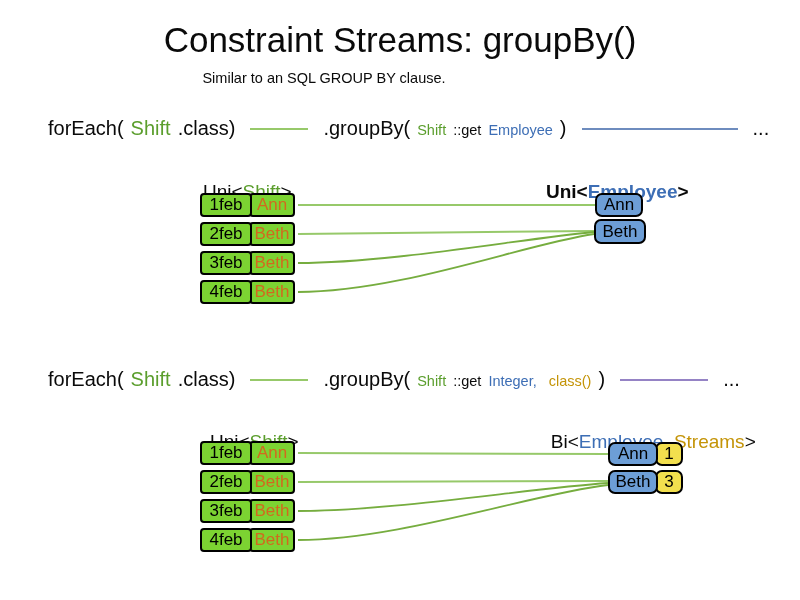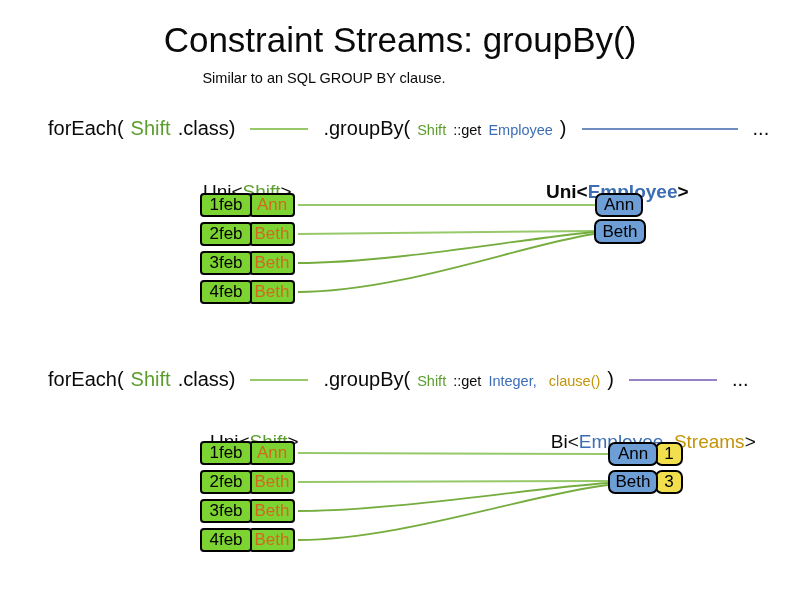--- a/index.html
+++ b/index.html
@@ -105,21 +105,21 @@
     <div class="cell name-cell">Beth</div>
   </div>
 </div>
 
 <div class="abs emp-box boxes" style="top:193px; left:595px; width:48px; height:24px;">Ann</div>
 <div class="abs emp-box boxes" style="top:219px; left:594px; width:52px; height:25px;">Beth</div>
 
 <div class="abs code boxes" style="top:368px; left:48px;">
   <span class="big">forEach(</span><span class="big green-t">Shift</span><span class="big">.class)</span>
   <div class="hline green"></div>
-  <span class="big">.groupBy(</span><span class="small green-t">Shift</span><span class="small">::get</span><span class="small blue-t">Integer,</span><span class="small gold-t pad">clause()</span><span class="big">)</span>
+  <span class="big">.groupBy(</span><span class="small green-t">Shift</span><span class="small">::get</span><span class="small blue-t">Integer,</span><span class="small gold-t pad">class()</span><span class="big">)</span>
   <div class="hline purple"></div>
   <span class="big">...</span>
 </div>
 
 <div class="abs header boxes" style="top:409px; left:159px; width:180px;">
   <span>Uni&lt;</span><span class="green-t">Shift</span><span>&gt;</span>
 </div>
 <div class="abs header boxes" style="top:409px; left:538px; width:220px;">
   <span>Bi&lt;</span><span class="blue-t">Employee</span><span>, </span><span class="gold-t">Streams</span><span>&gt;</span>
 </div>

